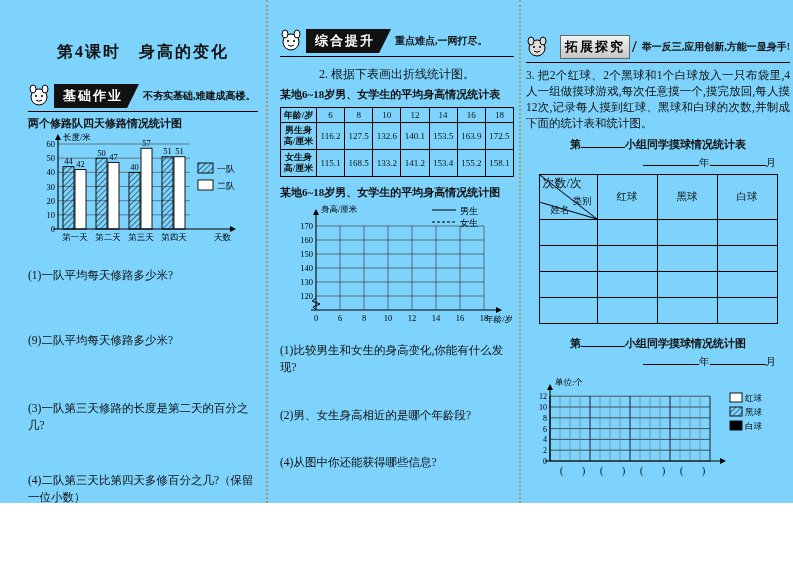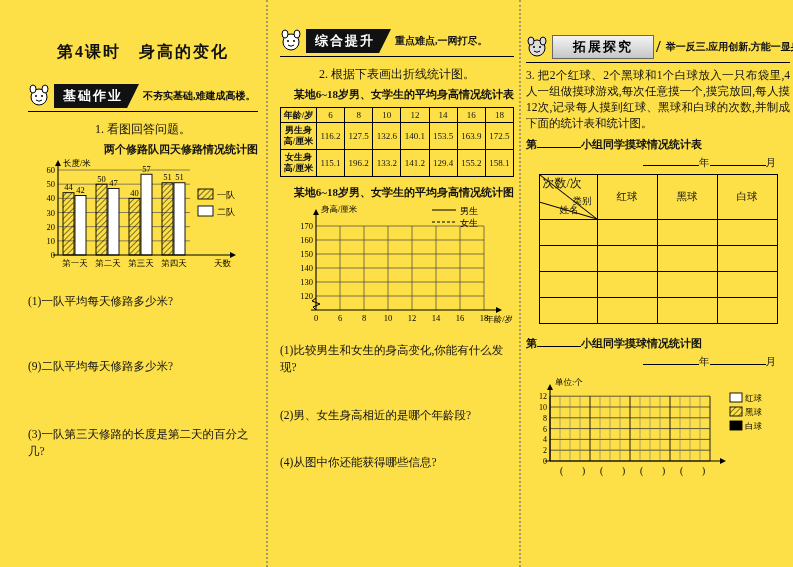--- a/index.html
+++ b/index.html
@@ -1,58 +1,58 @@
 <!DOCTYPE html>
 <html><head>
 <meta charset="utf-8">
 <style>
   html,body{margin:0;padding:0;background:#fff;}
-  .page{position:relative;width:793px;height:567px;background:#fde047;overflow:hidden;
+  .page{position:relative;width:793px;height:503px;background:#7dd3fc;overflow:hidden;
         font-family:"Liberation Serif",serif;color:#111;}
   .divider{position:absolute;top:0;bottom:0;width:0;border-left:2px dotted #a89968;}
   .d1{left:266px}.d2{left:519px}
   .col{position:absolute;}
   .col1{left:28px;top:30px;width:230px;}
   .col2{left:280px;top:28px;width:234px;}
   .col3{left:526px;top:34px;width:264px;}
   .page-title{font-size:16px;font-weight:bold;text-align:center;margin:12px 0 20px;letter-spacing:2px;}
   .section-header{display:flex;align-items:center;gap:4px;border-bottom:1.5px solid #000;
         padding-bottom:2px;height:26px;}
   .mascot{flex:0 0 auto;}
   .badge{background:#111;color:#fff;font-weight:bold;font-size:13px;padding:3px 16px 3px 9px;
         clip-path:polygon(0 0,100% 0,86% 100%,0 100%);letter-spacing:2px;white-space:nowrap;}
   .badge.gray{background:linear-gradient(180deg,#f4f4f4,#c6c6c6);color:#000;border:1px solid #666;
-        clip-path:none;padding:2px 20px;}
+        clip-path:none;padding:2px 4px;margin-left:8px;}
   .slash{font-weight:bold;font-size:17px;margin:0 1px 0 -2px;}
   .slogan{font-size:10px;font-weight:bold;white-space:nowrap;}
   .intro{font-size:12px;margin:9px 0 2px;text-align:center;}
-  .chart-title{font-size:11px;font-weight:bold;text-align:right;margin:4px 0 0;}
+  .chart-title{font-size:11px;font-weight:bold;text-align:left;margin:4px 0 0;}
   .question{font-size:11.5px;line-height:1.5;}
   .c1q0{margin-top:10px}.c1q1{margin-top:48px}.c1q2{margin-top:50px}.c1q3{margin-top:38px}
   .c2q0{margin-top:4px}.c2q1{margin-top:30px}.c2q2{margin-top:26px}.c2q3{margin-top:30px}
   .htable{border-collapse:collapse;margin:5px auto 0;font-size:9px;text-align:center;}
   .htable td{border:1px solid #000;padding:0 1px;word-break:break-all;line-height:1.2;}
   .htable .lab{width:34px;font-weight:bold;}
   .htable .v{width:26px;}
   .htable .r0 td{height:14px;}
   .htable .r1 td,.htable .r2 td{height:26px;}
   .para{font-size:11.5px;line-height:1.38;text-align:justify;margin-top:5px;}
-  .tbl-title{font-size:11px;font-weight:bold;text-align:left;margin-top:5px;}
+  .tbl-title{font-size:11px;font-weight:bold;text-align:center;margin-top:5px;}
   .blank{display:inline-block;border-bottom:1px solid #000;height:11px;vertical-align:baseline;}
   .w44{width:44px}.w56{width:56px}
   .date-line{font-size:10.5px;text-align:right;margin:2px 14px 0 0;}
   .btable{border-collapse:collapse;margin:4px auto 0;font-size:10.5px;text-align:center;}
   .btable td{border:1px solid #000;}
   .bhead td{height:42px;width:57px;}
   .brow td{height:23px;}
   .diag-cell{position:relative;width:72px;padding:0;}
   .diag-svg{position:absolute;left:0;top:0;width:100%;height:100%;}
   .diag-cell .ct{position:absolute;top:20px;right:5px;font-size:9.5px;}
   .diag-cell .cm{position:absolute;top:0;left:3px;font-size:12px;}
-  .diag-cell .cb{position:absolute;bottom:2px;left:20px;font-size:9.5px;}
+  .diag-cell .cb{position:absolute;bottom:2px;left:11px;font-size:9.5px;}
   svg text{font-family:"Liberation Serif",serif;}
 </style>
 </head>
 <body>
 
 <div class="page">
   <div class="divider d1"></div>
   <div class="divider d2"></div>
 
   <div class="col col1">
@@ -64,21 +64,20 @@
         <ellipse cx="5" cy="5" rx="3" ry="4" fill="#fff" stroke="#000"></ellipse>
         <ellipse cx="17" cy="5" rx="3" ry="4" fill="#fff" stroke="#000"></ellipse>
         <circle cx="8" cy="12" r="1" fill="#000"></circle>
           <circle cx="14" cy="12" r="1" fill="#000"></circle>
         <path d="M8,16 q3,2.5 6,0" fill="none" stroke="#000"></path>
       </svg>
       <div class="badge">基础作业</div>
       <div class="slogan">不夯实基础,难建成高楼。</div>
     </div>
 
-    <div class="intro">1. 看图回答问题。</div>
     <div class="chart-title">两个修路队四天修路情况统计图</div>
     <svg id="chart0" width="228" height="122">
         <defs>
           <pattern id="hatch" width="4" height="4" patternUnits="userSpaceOnUse" patternTransform="rotate(45)">
             <line x1="0" y1="0" x2="0" y2="4" stroke="#000" stroke-width="1"></line>
           </pattern>
         </defs>
         <text x="27" y="101" text-anchor="end" font-size="8.5">0</text>
         <line x1="30" y1="83.83333333333333" x2="162" y2="83.83333333333333" stroke="#555" stroke-width="0.7"></line>
         <text x="27" y="86.83333333333333" text-anchor="end" font-size="8.5">10</text>
@@ -120,20 +119,21 @@
         <text x="186" y="109" font-size="8.5">天数</text>
         <rect x="170" y="32" width="15" height="10" fill="url(#hatch)" stroke="#000" stroke-width="0.9"></rect>
         <text x="189" y="40.5" font-size="9">一队</text>
         <rect x="170" y="49" width="15" height="10" fill="#fff" stroke="#000" stroke-width="0.9"></rect>
         <text x="189" y="57.5" font-size="9">二队</text>
       </svg>
 
     <div class="question c1q0">(1)一队平均每天修路多少米?</div>
     <div class="question c1q1">(9)二队平均每天修路多少米?</div>
     <div class="question c1q2">(3)一队第三天修路的长度是第二天的百分之几?</div>
+    <div class="question c1q3">(4)二队第三天比第四天多修百分之几?（保留一位小数）</div>
   </div>
 
   <div class="col col2">
     <div class="section-header">
       <svg class="mascot" width="22" height="24" viewBox="0 0 22 24">
         <circle cx="11" cy="13" r="8" fill="#fff" stroke="#000"></circle>
         <ellipse cx="5" cy="5" rx="3" ry="4" fill="#fff" stroke="#000"></ellipse>
         <ellipse cx="17" cy="5" rx="3" ry="4" fill="#fff" stroke="#000"></ellipse>
         <circle cx="8" cy="12" r="1" fill="#000"></circle>
           <circle cx="14" cy="12" r="1" fill="#000"></circle>
@@ -164,24 +164,24 @@
         <td class="v">127.5</td>
         <td class="v">132.6</td>
         <td class="v">140.1</td>
         <td class="v">153.5</td>
         <td class="v">163.9</td>
         <td class="v">172.5</td>
       </tr>
       <tr class="r2">
         <td class="lab">女生身高/厘米</td>
         <td class="v">115.1</td>
-        <td class="v">196.2</td>
+        <td class="v">168.5</td>
         <td class="v">133.2</td>
         <td class="v">141.2</td>
-        <td class="v">129.4</td>
+        <td class="v">153.4</td>
         <td class="v">155.2</td>
         <td class="v">158.1</td>
       </tr>
     </tbody>
       </table>
 
     <div class="chart-title" style="margin-top:8px">某地6~18岁男、女学生的平均身高情况统计图</div>
     <svg id="chart1" width="234" height="134">
         <line x1="36" y1="96" x2="204" y2="96" stroke="#444" stroke-width="0.7"></line>
         <text x="33" y="99" text-anchor="end" font-size="8.5">120</text>

